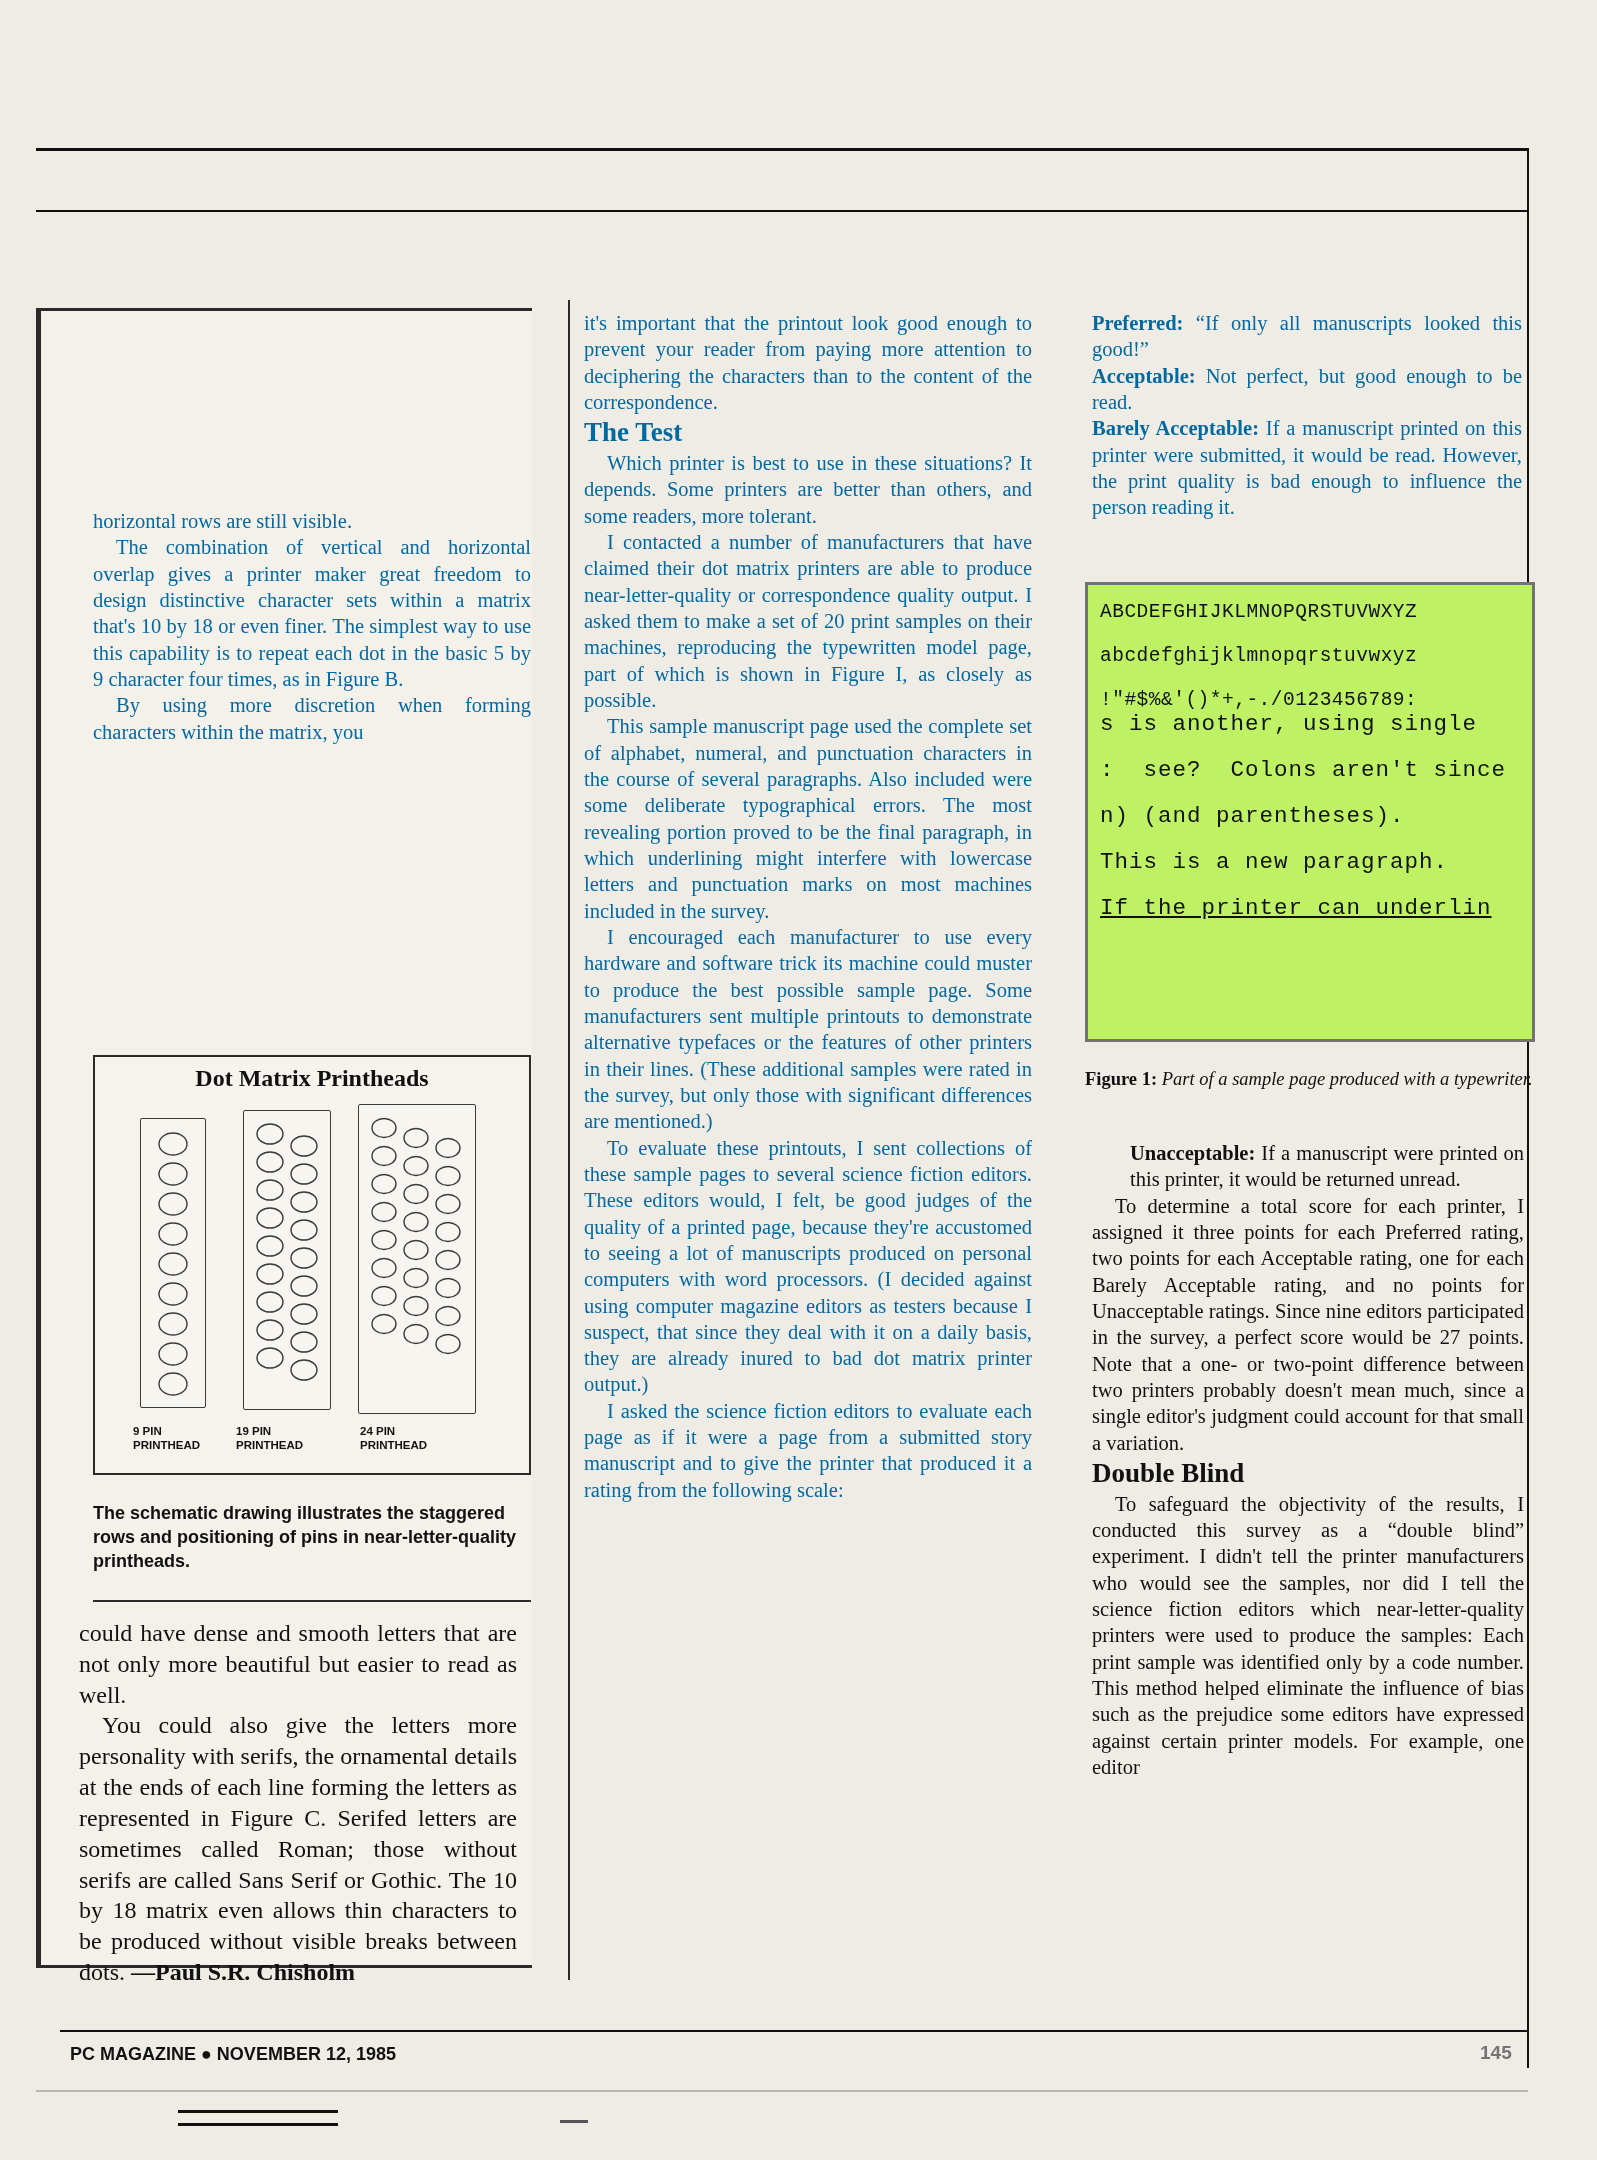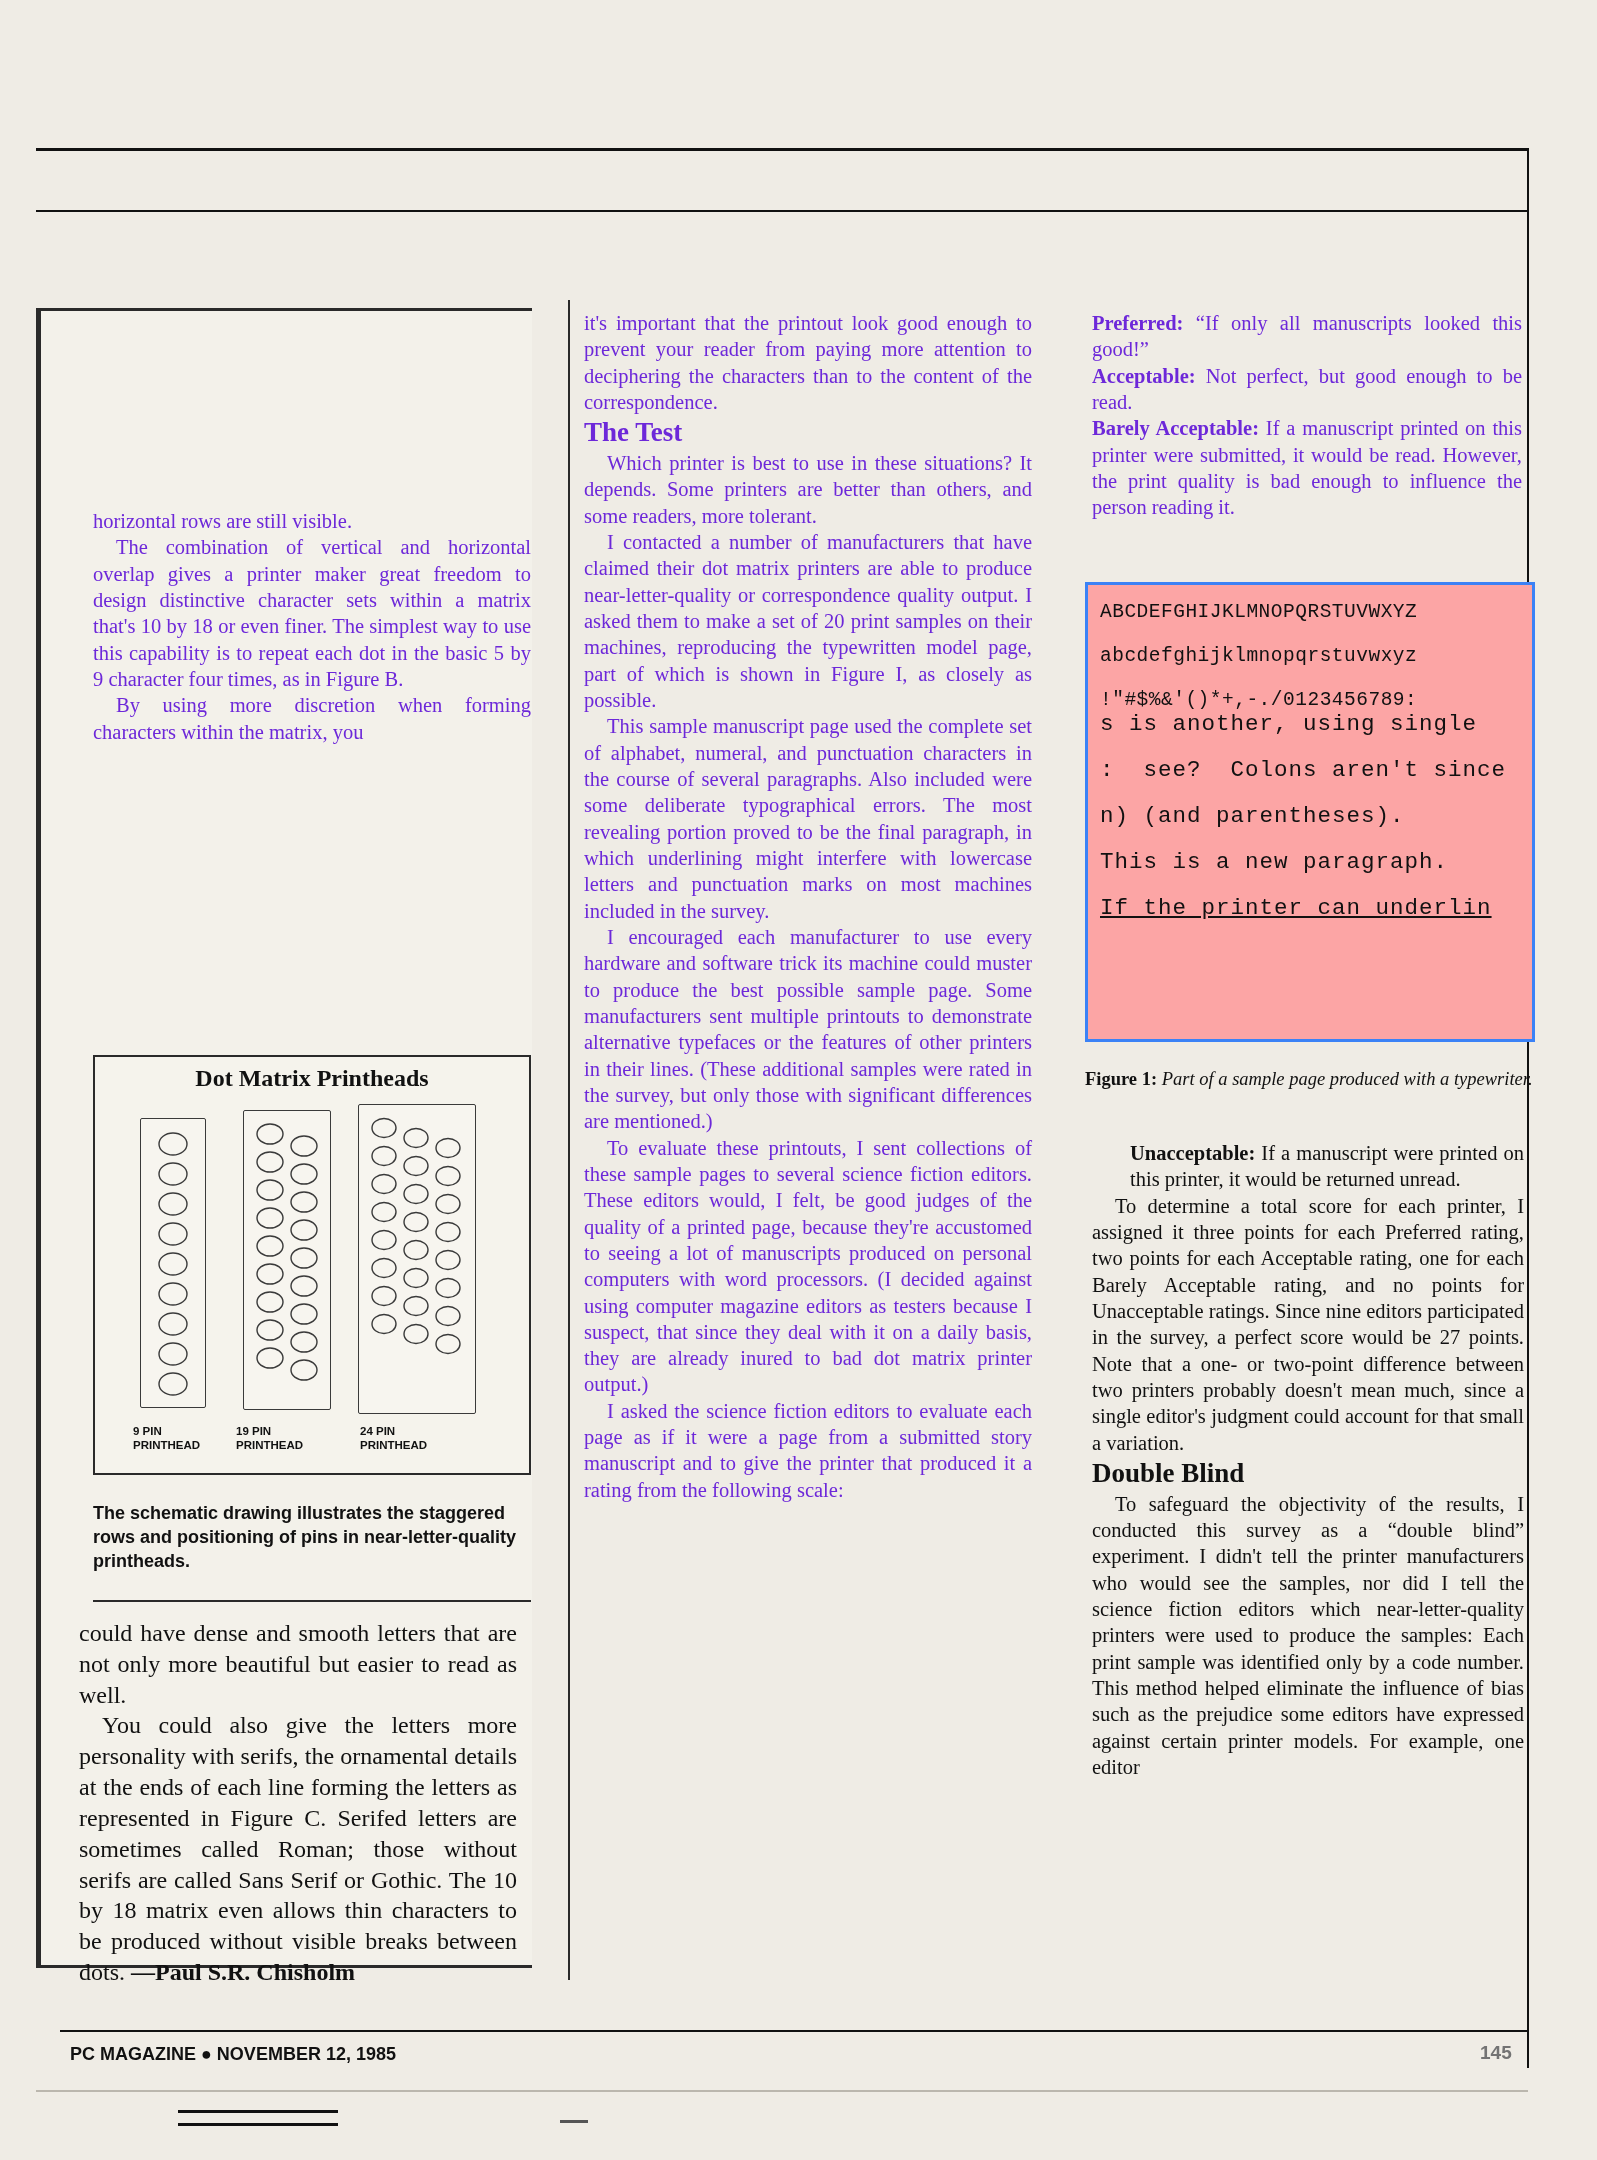--- a/index.html
+++ b/index.html
@@ -53,21 +53,21 @@
     background: #555;
   }
 
   
   .col {
     position: absolute;
     top: 300px;
     width: 445px;
     font-size: 20.5px;
     line-height: 1.285;
-    color: #6d28d9;
+    color: #0369a1;
     text-align: justify;
   }
   .col p {
     margin: 0;
     text-indent: 23px;
   }
   .col p.noindent { text-indent: 0; }
   .col1 { left: 93px; width: 438px; top: 508px; }
   .col2 { left: 584px; width: 448px; top: 310px; }
   .col3 { left: 1092px; width: 430px; top: 310px; }
@@ -170,23 +170,23 @@
     background: #2a2a2a;
   }
 
   
   .sample-box {
     position: absolute;
     left: 1085px;
     top: 582px;
     width: 450px;
     height: 460px;
-    border: 3px solid #3b82f6;
+    border: 3px solid #737373;
     box-sizing: border-box;
-    background: #fca5a5;
+    background: #bef264;
     overflow: hidden;
   }
   .sample-line {
     font-family: "Liberation Mono", monospace;
     font-size: 19.5px;
     letter-spacing: 0.5px;
     color: #111;
     white-space: pre;
     margin: 0;
   }

